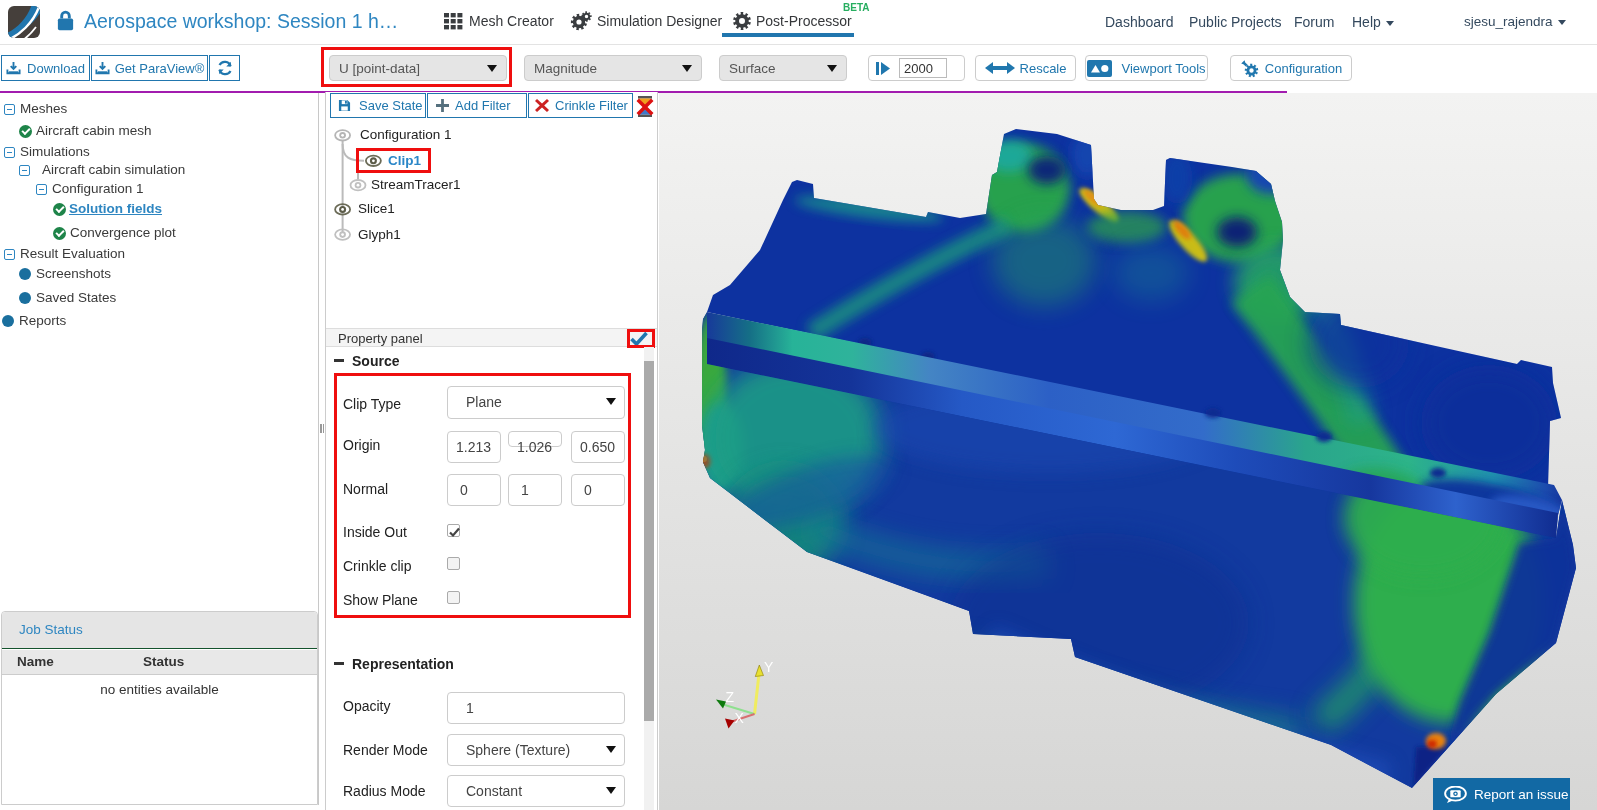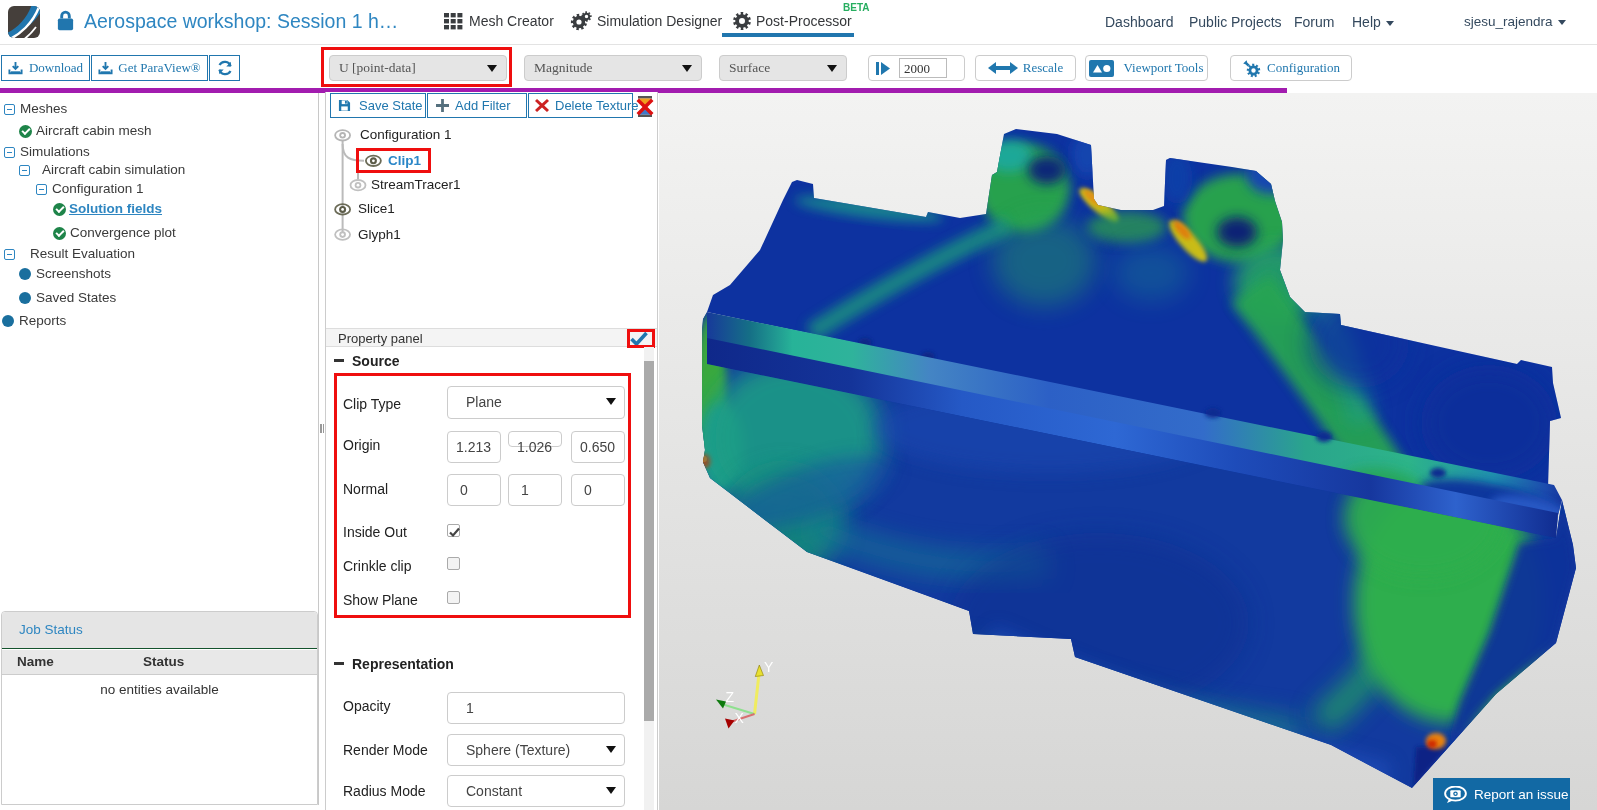--- a/index.html
+++ b/index.html
@@ -13,21 +13,21 @@
 #lock { position:absolute; left:56px; top:10px; }
 #title { position:absolute; left:84px; top:10px; font-size:19.5px; color:#2e86c1; font-weight:400; }
 .navitem { position:absolute; top:13px; font-size:14px; color:#35373a; }
 #nav-post { color:#35373a; }
 #beta { position:absolute; left:843px; top:2px; font-size:10px; font-weight:bold; color:#27ae60; }
 #postline { position:absolute; left:722px; top:33px; width:132px; height:4px; background:#2176ae; }
 .rnav { position:absolute; top:14px; font-size:14px; color:#34495e; }
 .caret { display:inline-block; width:0; height:0; border-left:4px solid transparent; border-right:4px solid transparent; border-top:5px solid #34495e; vertical-align:middle; margin-left:5px; }
 
 
-#row2 { position:absolute; left:0; top:45px; width:1287px; height:48px; background:#fff; border-bottom:5px solid #a21caf;font-family:Liberation Serif, serif; }
+#row2 { position:absolute; left:0; top:45px; width:1287px; height:48px; background:#fff; border-bottom:2px solid #a21caf; }
 .tbtn { position:absolute; top:10px; height:26px; border:1px solid #2176ae; background:#fff; color:#2077ae; font-size:13px; display:flex; align-items:center; justify-content:center; white-space:nowrap; }
 .sel { position:absolute; top:10px; height:26px; border:1px solid #ccc; border-radius:4px; background:#e5e5e5; color:#555; font-size:13.5px; display:flex; align-items:center; padding-left:9px; white-space:nowrap; }
 .sel .arr { position:absolute; right:9px; top:9px; width:0; height:0; border-left:5px solid transparent; border-right:5px solid transparent; border-top:7px solid #111; }
 #redbox1 { position:absolute; left:321px; top:2px; width:191px; height:40px; border:3px solid #ef0e0e; }
 
 
 #sidebar { position:absolute; left:0; top:93px; width:319px; height:712px; background:#fff; border-right:1px solid #c8c8c8; }
 .tree { font-size:13.5px; color:#3a3a3a; }
 .trow { position:absolute; white-space:nowrap; }
 .minus { display:inline-block; width:11px; height:11px; border:1px solid #2e86c1; border-radius:2px; position:relative; vertical-align:middle; }
@@ -175,21 +175,21 @@
   <div style="position:absolute;left:320px;top:424px;width:1.5px;height:9px;background:#999"></div>
   <div style="position:absolute;left:322.5px;top:424px;width:1.5px;height:9px;background:#999"></div>
   <div class="tree">
     <div class="trow" style="left:4px;top:101px"><span class="minus"></span><span style="margin-left:5px">Meshes</span></div>
     <div class="trow" style="left:19px;top:123px"><span class="gcheck"></span><span style="margin-left:4px">Aircraft cabin mesh</span></div>
     <div class="trow" style="left:4px;top:144px"><span class="minus"></span><span style="margin-left:5px">Simulations</span></div>
     <div class="trow" style="left:19px;top:162px"><span class="minus"></span><span style="margin-left:12px">Aircraft cabin simulation</span></div>
     <div class="trow" style="left:36px;top:181px"><span class="minus"></span><span style="margin-left:5px">Configuration 1</span></div>
     <div class="trow" style="left:53px;top:201px"><span class="gcheck"></span><span style="margin-left:3px;font-weight:bold;color:#2e86c1;text-decoration:underline">Solution fields</span></div>
     <div class="trow" style="left:53px;top:225px"><span class="gcheck"></span><span style="margin-left:4px">Convergence plot</span></div>
-    <div class="trow" style="left:4px;top:246px"><span class="minus"></span><span style="margin-left:15px">Result Evaluation</span></div>
+    <div class="trow" style="left:4px;top:246px"><span class="minus"></span><span style="margin-left:5px">Result Evaluation</span></div>
     <div class="trow" style="left:19px;top:266px"><span class="bdot"></span><span style="margin-left:5px">Screenshots</span></div>
     <div class="trow" style="left:19px;top:290px"><span class="bdot"></span><span style="margin-left:5px">Saved States</span></div>
     <div class="trow" style="left:2px;top:313px"><span class="bdot"></span><span style="margin-left:5px">Reports</span></div>
   </div>
 
   <div id="jobpanel">
     <div id="jobhead">
         <span>Job Status</span>
       </div>
     <div id="jobthead">
@@ -212,21 +212,21 @@
     <div class="mbtn" style="left:101px;width:100px">
       <svg width="13" height="13" viewBox="0 0 14 14" style="position:absolute;left:8px;top:5px">
           <path d="M5.5 0 h3 v5.5 h5.5 v3 h-5.5 v5.5 h-3 v-5.5 h-5.5 v-3 h5.5 z" fill="#55707e"></path>
         </svg>
       <span style="position:absolute;left:27px;top:4px">Add Filter</span>
       </div>
     <div class="mbtn" style="left:202px;width:105px">
       <svg width="14" height="13" viewBox="0 0 14 13" style="position:absolute;left:6px;top:5px">
           <path d="M0 2 L2 0 L7 4.5 L12 0 L14 2 L9.2 6.5 L14 11 L12 13 L7 8.5 L2 13 L0 11 L4.8 6.5 Z" fill="#cc2222"></path>
         </svg>
-      <span style="position:absolute;left:26px;top:4px">Delete Texture</span>
+      <span style="position:absolute;left:26px;top:4px">Crinkle Filter</span>
       </div>
     <svg style="position:absolute;left:310px;top:4px" width="18" height="21" viewBox="0 0 18 21">
       <rect x="2" y="0" width="14" height="2.6" fill="#555"></rect>
         <rect x="2" y="18.4" width="14" height="2.6" fill="#555"></rect>
       <path d="M3.2 2.6 h11.6 L9 10.5 Z" fill="#f0a020"></path>
       <path d="M3.2 18.4 h11.6 L9 10.5 Z" fill="#3f78c8"></path>
       <path d="M0.5 5 L3 2.5 L9 8.5 L15 2.5 L17.5 5 L11.5 11 L17.5 17 L15 19.5 L9 13.5 L3 19.5 L0.5 17 L6.5 11 Z" fill="#dd1111"></path>
     </svg>
 
     <svg style="position:absolute;left:0;top:30px" width="331" height="130" viewBox="0 0 331 130">

